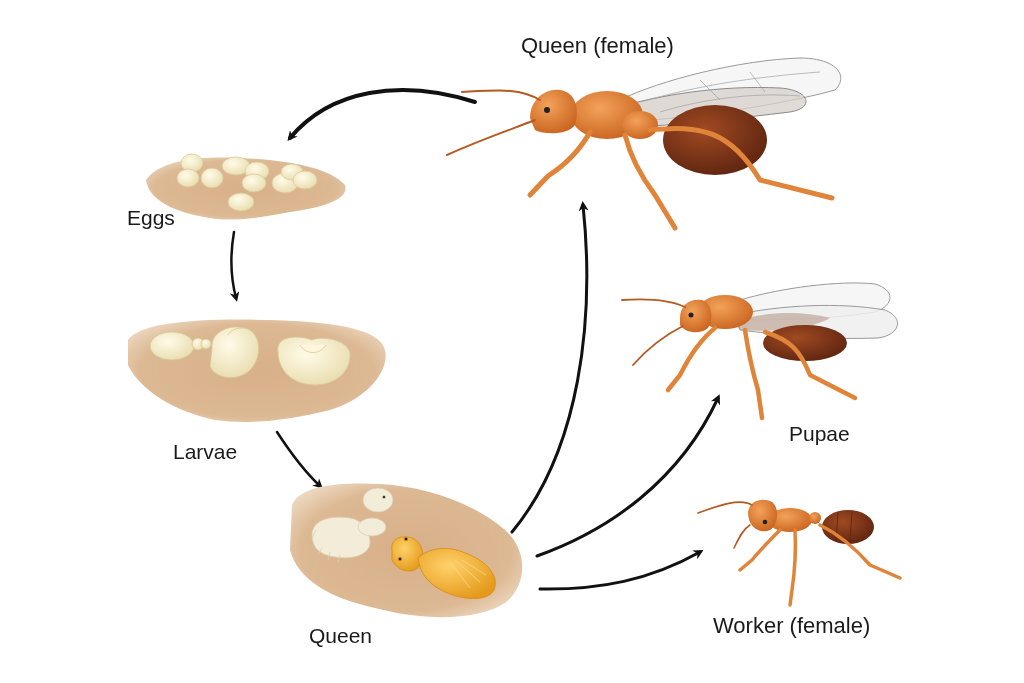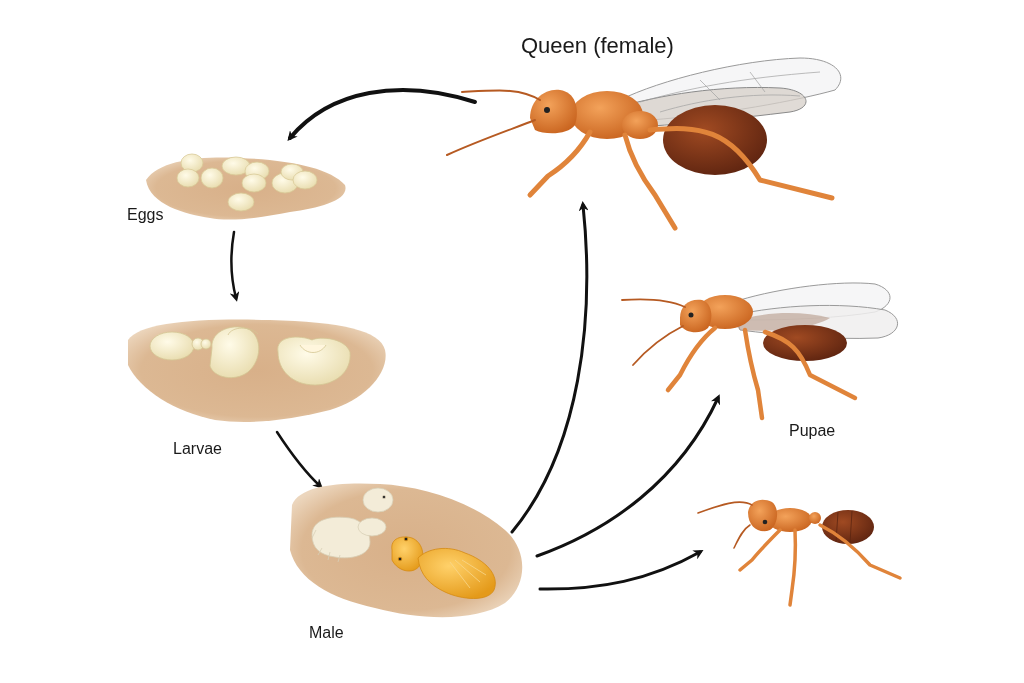--- a/index.html
+++ b/index.html
@@ -1,20 +1,20 @@
 <!DOCTYPE html>
 <html><head>
   <meta charset="utf-8">
   <style>
     html, body { margin: 0; padding: 0; background: #ffffff; }
     body { width: 1024px; height: 683px; position: relative; overflow: hidden;
            font-family: "Liberation Sans", "DejaVu Sans", sans-serif; }
     .stage { position: absolute; left: 0; top: 0; width: 1024px; height: 683px; }
     svg.art { position: absolute; left: 0; top: 0; }
-    .label { position: absolute; color: #1a1a1a; font-size: 16px; white-space: nowrap; line-height: 1; }
+    .label { position: absolute; color: #1a1a1a; font-size: 21px; white-space: nowrap; line-height: 1; }
   </style>
 </head>
 <body>
 
 <div class="stage">
 
   <svg class="art" width="1024" height="683" viewBox="0 0 1024 683">
     <defs>
       <marker id="ah" markerWidth="10" markerHeight="10" refX="6" refY="5" orient="auto" markerUnits="userSpaceOnUse" viewBox="0 0 10 10">
         <path d="M0,0 L10,5 L0,10 L3,5 Z" fill="#111"></path>
@@ -176,16 +176,17 @@
         <path d="M780,530 C770,540 760,550 752,560 L740,570"></path>
         <path d="M795,530 C796,550 795,570 792,590 L790,605"></path>
         <path d="M820,525 C840,535 855,548 870,565 L900,578"></path>
       </g>
     </g>
   </svg>
 
   <div class="label" style="left:521px; top:35px; font-size:22px;">Queen (female)</div>
   <div class="label" style="left:127px; top:207px;">Eggs</div>
   <div class="label" style="left:173px; top:441px;">Larvae</div>
-  <div class="label" style="left:309px; top:625px;">Male</div>
+  <div class="label" style="left:309px; top:625px;">Queen</div>
   <div class="label" style="left:789px; top:423px;">Pupae</div>
+  <div class="label" style="left:713px; top:615px; font-size:22px;">Worker (female)</div>
 
 </div>
 
 </body></html>

